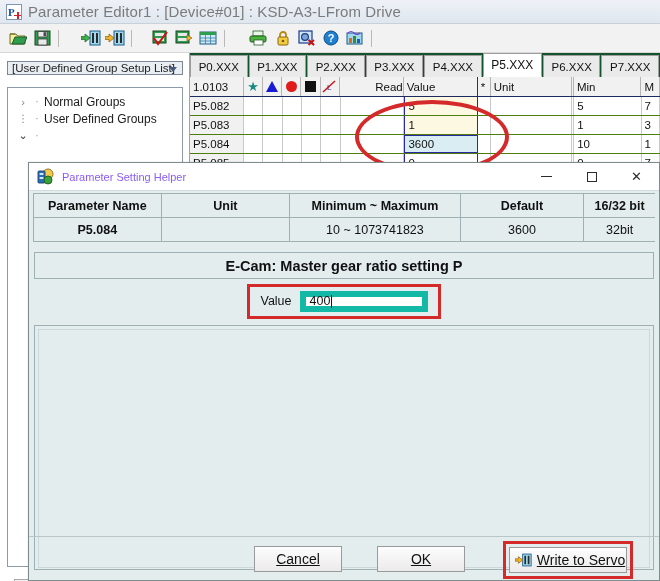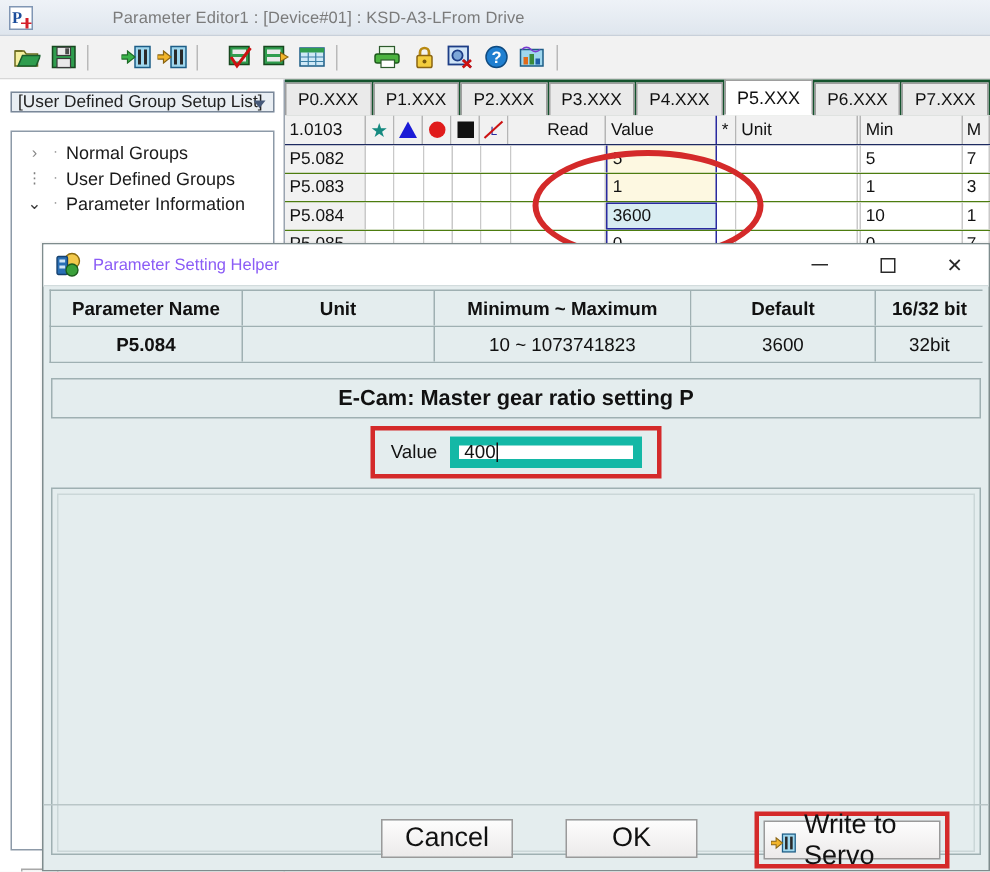--- a/index.html
+++ b/index.html
@@ -28,21 +28,21 @@
     font-family:"Liberation Serif", serif;line-height:14px;
   }
   .app-icon .plus{
     position:absolute;right:0px;bottom:0px;width:7px;height:7px;
   }
   .app-icon .plus:before,.app-icon .plus:after{
     content:"";position:absolute;background:#d4202a;
   }
   .app-icon .plus:before{left:3px;top:0;width:1.5px;height:7px;}
   .app-icon .plus:after{left:0;top:3px;width:7px;height:1.5px;}
-  .title-text{font-size:11px;color:#7b7b7b;letter-spacing:.1px;margin-left:47px;}
+  .title-text{font-size:15px;color:#7b7b7b;letter-spacing:.1px;}
 
   
   .toolbar{
     position:absolute;left:0;top:24px;width:660px;height:29px;
     background:#f2f2f2;border-bottom:1px solid #d7d7d7;
     display:flex;align-items:center;padding-left:6px;box-sizing:border-box;
   }
   .tbtn{width:24px;height:24px;display:flex;align-items:center;justify-content:center;position:relative;}
   .tsep{width:1px;height:17px;background:#b9b9b9;margin:0 4px;}
 
@@ -173,21 +173,21 @@
     margin:6px 5px 0 5px;height:245px;border:1px solid #9fb0b2;background:#e4edee;box-sizing:border-box;
   }
   .bigpanel-in{margin:3px;height:239px;border:1px solid #cbd7d8;box-sizing:border-box;}
 
   .btnrow{
     position:absolute;left:0;bottom:0;width:630px;height:44px;
     border-top:1px solid #b9c6c7;display:flex;align-items:center;box-sizing:border-box;
   }
   .btn{
     height:26px;border:1px solid #9a9a9a;background:linear-gradient(#fdfdfd,#eceaea);
-    display:flex;align-items:center;justify-content:center;font-size:18px;color:#111;box-sizing:border-box;
+    display:flex;align-items:center;justify-content:center;font-size:14px;color:#111;box-sizing:border-box;text-decoration:underline;
   }
   .btn-cancel{position:absolute;left:225px;width:88px;}
   .btn-ok{position:absolute;left:348px;width:88px;}
   .wts-wrap{position:absolute;left:474px;top:4px;border:3px solid #d42a2a;padding:3px;box-sizing:border-box;}
   .btn-wts{width:118px;height:26px;gap:6px;padding-left:4px;}
   .wts-ico{width:16px;height:14px;position:relative;flex:0 0 auto;}
 
   
   .ellipse{
     position:absolute;left:355px;top:100px;width:146px;height:66px;
@@ -321,21 +321,20 @@
         <span>Normal Groups</span>
       </div>
       <div class="trow">
         <span class="tw">⋮</span>
         <span class="dotline">·</span>
         <span>User Defined Groups</span>
       </div>
       <div class="trow">
         <span class="tw chev-d">⌄</span>
         <span class="dotline">·</span>
-        <span>Parameter Information</span>
       </div>
     </div>
     <div class="leftcollapse">‹</div>
   </div>
 
   <div class="tabstrip">
     <div class="tab">P0.XXX</div>
     <div class="tab">P1.XXX</div>
     <div class="tab">P2.XXX</div>
     <div class="tab">P3.XXX</div>
@@ -359,21 +358,21 @@
         </div>
       <div class="gh icon" style="width:21px">
           <span class="shp-sq"></span>
         </div>
       <div class="gh icon" style="width:21px">
         <svg width="15" height="13" viewBox="0 0 15 13">
           <text x="5" y="10" font-size="8" fill="#2a2aa0" font-family="Liberation Sans">L</text>
           <path d="M1 12 L13 1" stroke="#cc1111" stroke-width="1.4"></path>
         </svg>
       </div>
-      <div class="gh" style="width:70px;justify-content:flex-end;padding-right:11px">Read</div>
+      <div class="gh" style="width:70px;justify-content:flex-end;padding-right:0">Read</div>
       <div class="gh" style="width:81px;border-right:1px solid #2a2aa0">Value</div>
       <div class="gh" style="width:14px">*</div>
       <div class="gh" style="width:89px">Unit</div>
       <div class="gh" style="width:2px;padding:0"></div>
       <div class="gh" style="width:74px">Min</div>
       <div class="gh" style="width:20px">M</div>
     </div>
 
     <div class="grow">
       <div class="gc namecell" style="width:59px">P5.082</div>

